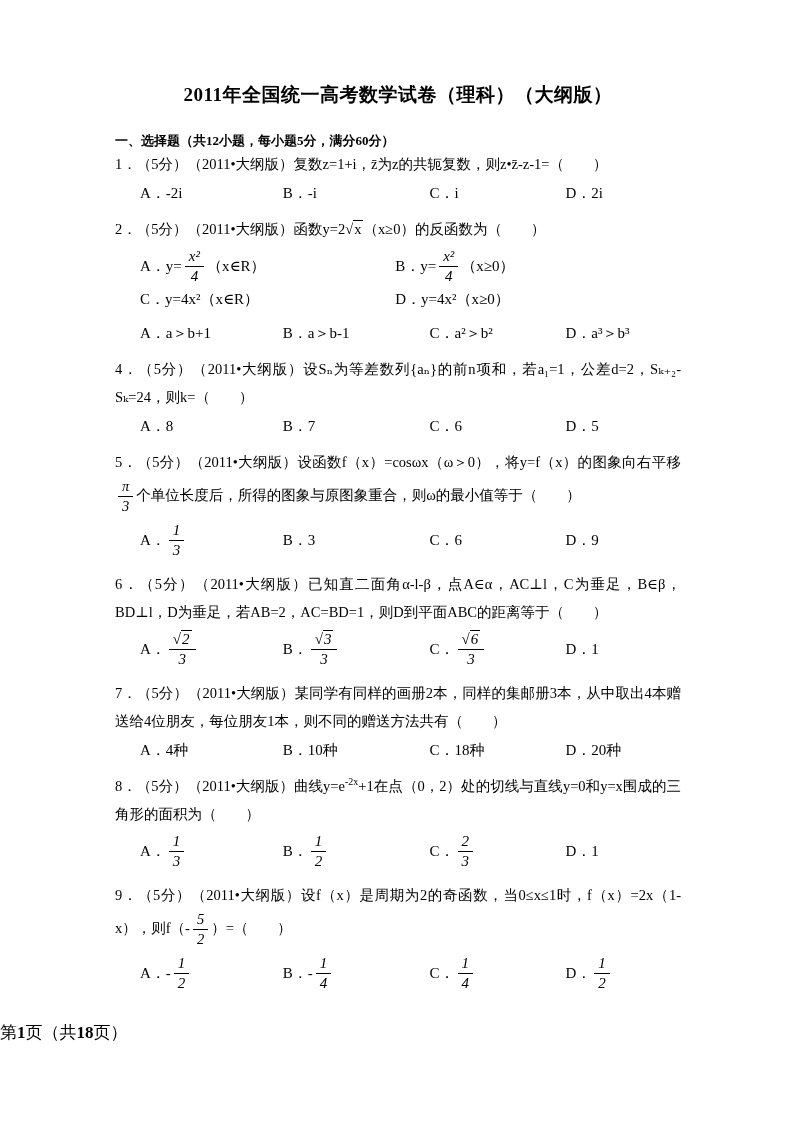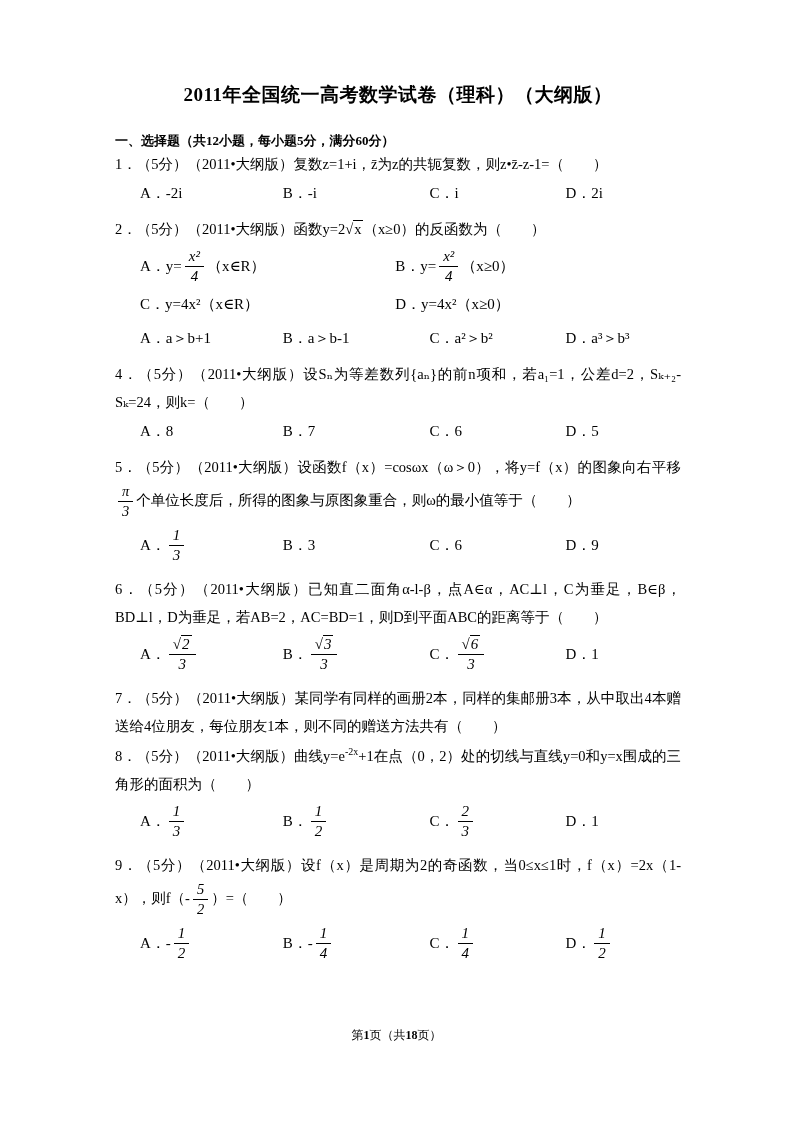--- a/index.html
+++ b/index.html
@@ -33,21 +33,21 @@
     text-align:justify;
   }
   .options {
     display:grid;
     font-size:15px;
     padding-left:25px;
     margin:3px 0 9px 0;
     align-items:center;
   }
   .cols-4 { grid-template-columns:1.05fr 1.08fr 1fr .85fr; }
-  .cols-2 { grid-template-columns:1fr 1.12fr; row-gap:5px; }
+  .cols-2 { grid-template-columns:1fr 1.12fr; }
   .opt {
     display:flex;
     align-items:center;
     min-height:25px;
     white-space:nowrap;
   }
   .frac {
     display:inline-block;
     vertical-align:middle;
     text-align:center;
@@ -72,22 +72,21 @@
   }
   sup.exp {
     font-size:10px;
     vertical-align:super;
     line-height:0;
   }
   .footer {
     position:absolute;
     left:0; right:0;
     bottom:78px;
-    text-align:center;
-    font-size:12px;
+    font-size:17px;
   }
   .footer b { font-weight:700; }
 </style>
 </head>
 <body>
 
 <div class="page">
 
   <h1 class="title">2011年全国统一高考数学试卷（理科）（大纲版）</h1>
 
@@ -185,20 +184,26 @@
             <span class="num"><span class="sqrt"><span>√</span><span class="sqrt-c">6</span></span></span>
             <span class="den">3</span>
           </span>
         </span>
       <span class="opt">D．1</span>
     </div>
   </section>
 
   <section class="question">
     <p class="q-text">7．（5分）（2011•大纲版）某同学有同样的画册2本，同样的集邮册3本，从中取出4本赠送给4位朋友，每位朋友1本，则不同的赠送方法共有（　　）</p>
+    <div class="options cols-4">
+      <span class="opt">A．4种</span>
+      <span class="opt">B．10种</span>
+      <span class="opt">C．18种</span>
+      <span class="opt">D．20种</span>
+    </div>
   </section>
 
   <section class="question">
     <p class="q-text"><span>8．（5分）（2011•大纲版）曲线y=e</span><sup class="exp">-2x</sup><span>+1在点（0，2）处的切线与直线y=0和y=x围成的三角形的面积为（　　）</span></p>
     <div class="options cols-4">
       <span class="opt">
           <span>A．</span>
           <span class="frac">
             <span class="num">1</span>
             <span class="den">3</span>

